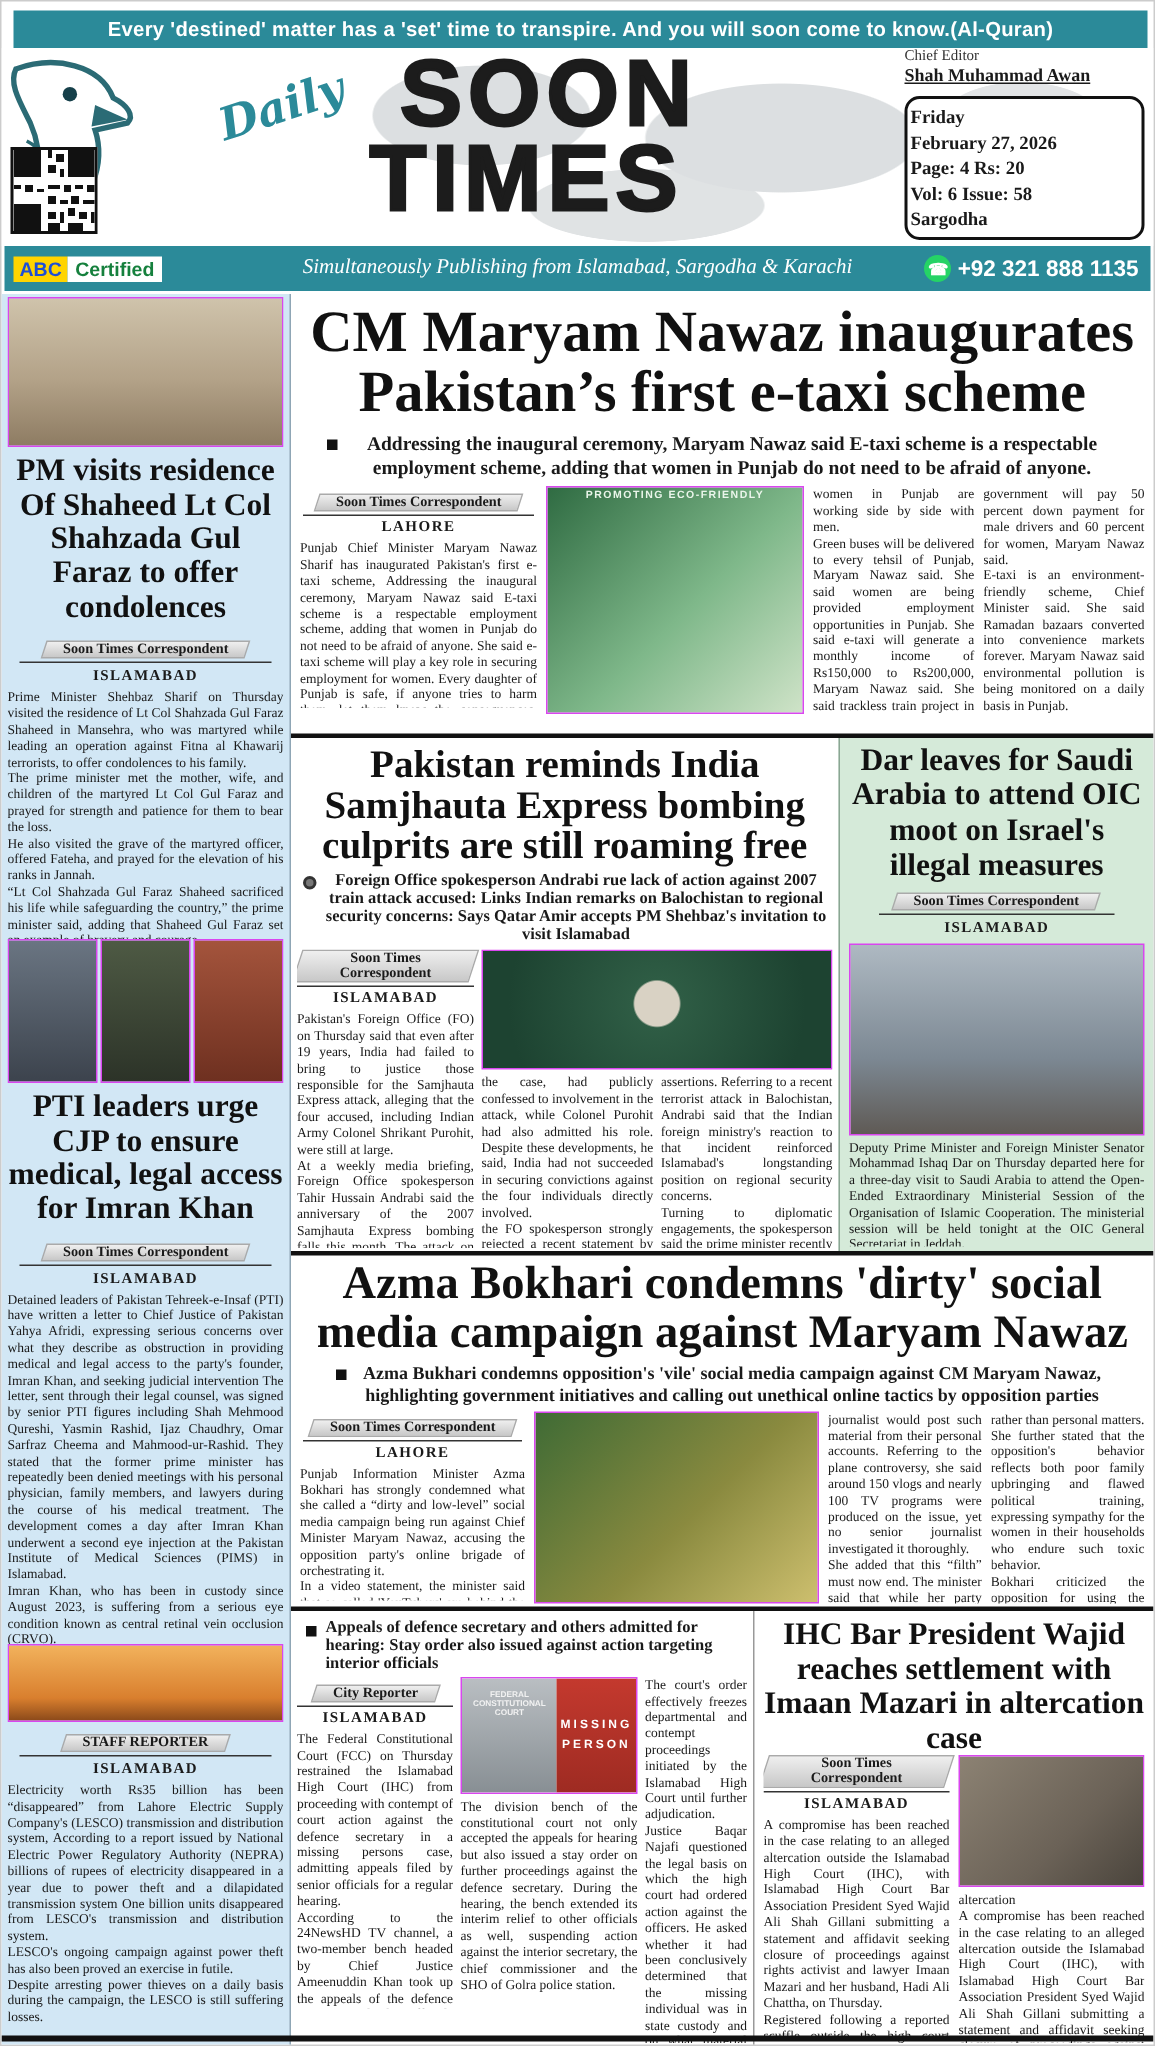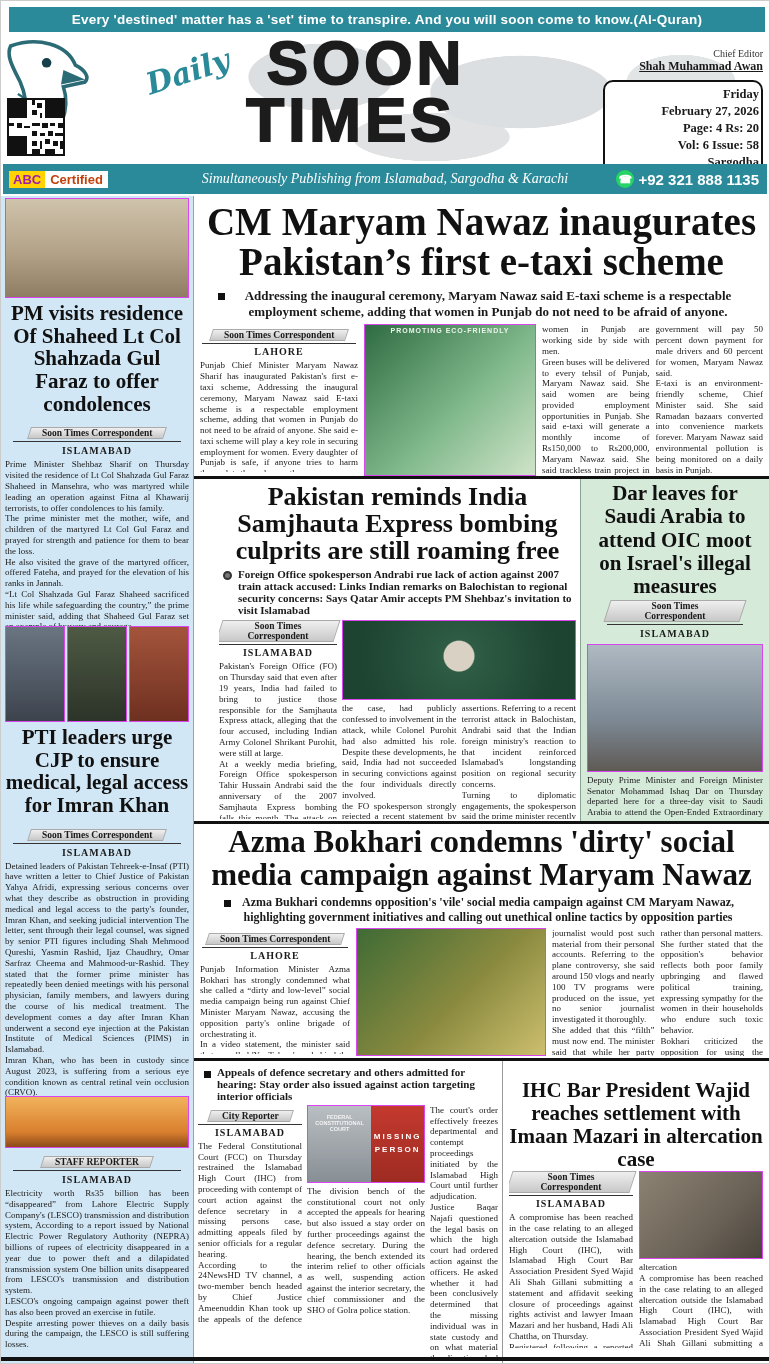--- a/index.html
+++ b/index.html
@@ -31,36 +31,36 @@
   .daily-script {
     position:absolute; left:-6px; top:20px; transform:rotate(-18deg);
     font-family:"DejaVu Serif", serif; font-style:italic; font-size:30px; color:#2b8a99; font-weight:bold;
   }
   .soon, .times {
     font-family:"Liberation Sans", sans-serif; font-weight:bold; color:#1c1c1c;
     letter-spacing:4px; line-height:.92; -webkit-text-stroke:2px #1c1c1c;
   }
   .soon { font-size:62px; margin-left:30px; }
   .times { font-size:62px; }
-  .mast-right { position:absolute; right:6px; top:16px; width:160px; text-align:right; }
+  .mast-right { position:absolute; right:6px; top:0; width:160px; text-align:left; }
   .chief-label { font-size:10px; color:#333; }
   .chief-name { font-size:12px; font-weight:bold; text-decoration:underline; }
   .info-box {
     margin-top:6px; border:2px solid #111; border-radius:10px; padding:4px 2px;
     font-weight:bold; font-size:12.5px; line-height:1.35; background:#fff;
   }
   .info-box .city { }
   
   .pub-strip {
     height:30px; background:#2b8a99; display:flex; align-items:center; position:relative;
     color:#fff; margin:0 2px;
   }
   .abc-cert { display:flex; margin-left:6px; font-family:"Liberation Sans", sans-serif; font-weight:bold; font-size:13px; }
-  .abc-cert .abc { background:#ffd400; color:#a21caf; padding:1px 4px; }
-  .abc-cert .cert { background:#fff; color:#c2410c; padding:1px 5px; }
+  .abc-cert .abc { background:#ffd400; color:#1d4ed8; padding:1px 4px; }
+  .abc-cert .cert { background:#fff; color:#15803d; padding:1px 5px; }
   .pub-line { position:absolute; left:0; right:0; text-align:center; font-style:italic; font-size:14px; font-family:"Liberation Serif", serif; }
   .wa-wrap { position:absolute; right:8px; display:flex; align-items:center; gap:4px;
     font-family:"Liberation Sans", sans-serif; font-weight:bold; font-size:15px; }
   .wa-icon { width:18px; height:18px; background:#25d366; border-radius:50%; display:flex; align-items:center; justify-content:center; color:#fff; font-size:11px; }
   
   .content { display:flex; height:1168px; margin-top:2px; }
   .col-left { width:193px; background:#d2e7f5; border-right:1px solid #8fa6b5; padding:2px 4px; display:flex; flex-direction:column; }
   .col-main { flex:1; display:flex; flex-direction:column; }
   
   .a-title { font-family:"Liberation Serif", serif; font-weight:bold; text-align:center; color:#111; }
@@ -78,34 +78,34 @@
   .left-article { display:flex; flex-direction:column; overflow:hidden; }
   .left-article .a-title { font-size:21px; line-height:1.08; margin:4px 0; }
   .ph-pm { height:100px; background:linear-gradient(180deg,#cfc3ab 0%,#b3a288 55%,#8e7c63 100%); }
   .ph-row { display:flex; gap:2px; height:96px; }
   .ph-row .photo { flex:1; }
   .ph-pti1 { background:linear-gradient(180deg,#6a7582,#3c434d); }
   .ph-pti2 { background:linear-gradient(180deg,#4e5a44,#2c3328); }
   .ph-pti3 { background:linear-gradient(180deg,#a4543c,#6e3020); }
   .ph-elec { height:52px; background:linear-gradient(180deg,#f2b25c,#d97f2e 70%,#8c4a1a); }
   
-  .lead { padding:2px 6px 0 6px; }
+  .lead { padding:2px 6px 13px 6px; }
   .lead .a-title { font-size:39px; line-height:1.03; margin-top:4px; }
   .lead .kicker { font-size:13px; margin:6px 18px 4px; text-align:center; }
   .sq-bullet { width:7px; height:7px; background:#111; margin-top:5px; flex:none; }
   .lead-row { display:flex; gap:6px; height:152px; margin-top:2px; }
   .lead-c1 { width:158px; }
   .ph-etaxi { width:172px; flex:none; background:linear-gradient(135deg,#2f6b42,#7fb88a 55%,#cfe3c8); }
   .ph-cap { position:absolute; top:2px; left:0; right:0; text-align:center; color:#eaf5ea; font-family:"Liberation Sans", sans-serif; font-weight:bold; font-size:7px; letter-spacing:1px; }
   .lead-c2,.lead-c3 { flex:1; }
   
-  .mid-band { display:flex; border-top:3px solid #111; height:345px;padding-left:21px; }
+  .mid-band { display:flex; border-top:3px solid #111; height:345px; }
   .samjhauta { width:365px; padding:2px 4px; display:flex; flex-direction:column; }
   .samjhauta .a-title { font-size:26px; line-height:1.04; margin-top:2px; }
-  .samjhauta .kicker { font-size:11px; margin:4px 4px; }
+  .samjhauta .kicker { font-size:11px; margin:4px 4px; text-align:center; }
   .dot-bullet { width:9px; height:9px; border-radius:50%; background:#777; border:2px solid #333; flex:none; margin-top:3px; }
   .sam-row { display:flex; gap:5px; flex:1; overflow:hidden; }
   .sam-c1 { width:118px; flex:none; }
   .sam-right { flex:1; display:flex; flex-direction:column; }
   .ph-sam { height:80px; background:radial-gradient(circle at 50% 45%, #d9d2c4 12%, #2e5c44 13%, #1d4331 80%); margin-bottom:3px; }
   .sam-cols { display:flex; gap:5px; flex:1; overflow:hidden; }
   .sam-cols .body-text { flex:1; }
   .dar { flex:1; background:#d5ead9; border-left:1px solid #8aa693; padding:3px 6px; display:flex; flex-direction:column; }
   .dar .a-title { font-size:21px; line-height:1.1; }
   .ph-dar { height:128px; background:linear-gradient(180deg,#aeb9c2,#7c8893 60%,#5f5a55); margin:2px 0 3px; }
@@ -122,21 +122,21 @@
   .fcc { width:308px; padding:2px 4px; display:flex; flex-direction:column; }
   .fcc .a-title { font-size:21px; line-height:1.1; margin-top:2px; }
   .fcc .kicker { font-size:11px; margin:3px 6px; text-align:left; }
   .fcc-row { display:flex; gap:5px; flex:1; overflow:hidden; }
   .fcc-c1 { width:104px; flex:none; }
   .fcc-mid { width:118px; flex:none; display:flex; flex-direction:column; }
   .ph-fcc { height:78px; display:flex; margin-bottom:3px; }
   .ph-fcc .bldg { flex:1.2; background:linear-gradient(180deg,#b9bec2,#888f94); color:#f2f2f2; font-family:"Liberation Sans", sans-serif; font-size:5.5px; font-weight:bold; text-align:center; padding-top:8px; }
   .ph-fcc .poster { flex:1; background:linear-gradient(180deg,#c4392e,#9e2b22); color:#fff; font-family:"Liberation Sans", sans-serif; font-weight:bold; font-size:8px; letter-spacing:2px; display:flex; align-items:center; justify-content:center; text-align:center; line-height:1.6; }
   .fcc-c3 { flex:1; }
-  .ihc { flex:1; border-left:1px solid #999; padding:16px 6px; display:flex; flex-direction:column; }
+  .ihc { flex:1; border-left:1px solid #999; padding:2px 6px; display:flex; flex-direction:column; }
   .ihc .a-title { font-size:21px; line-height:1.1; margin-top:2px; }
   .ihc-row { display:flex; gap:6px; flex:1; overflow:hidden; }
   .ihc-c1 { flex:1; }
   .ihc-c2 { flex:1; display:flex; flex-direction:column; }
   .ph-ihc { height:88px; background:linear-gradient(135deg,#8c8273,#6b6257 60%,#4a443c); margin-bottom:3px; }
   .page-bottom-rule { position:absolute; left:0; right:0; bottom:2px; border-bottom:4px solid #111; }
 </style>
 </head>
 <body>
 

